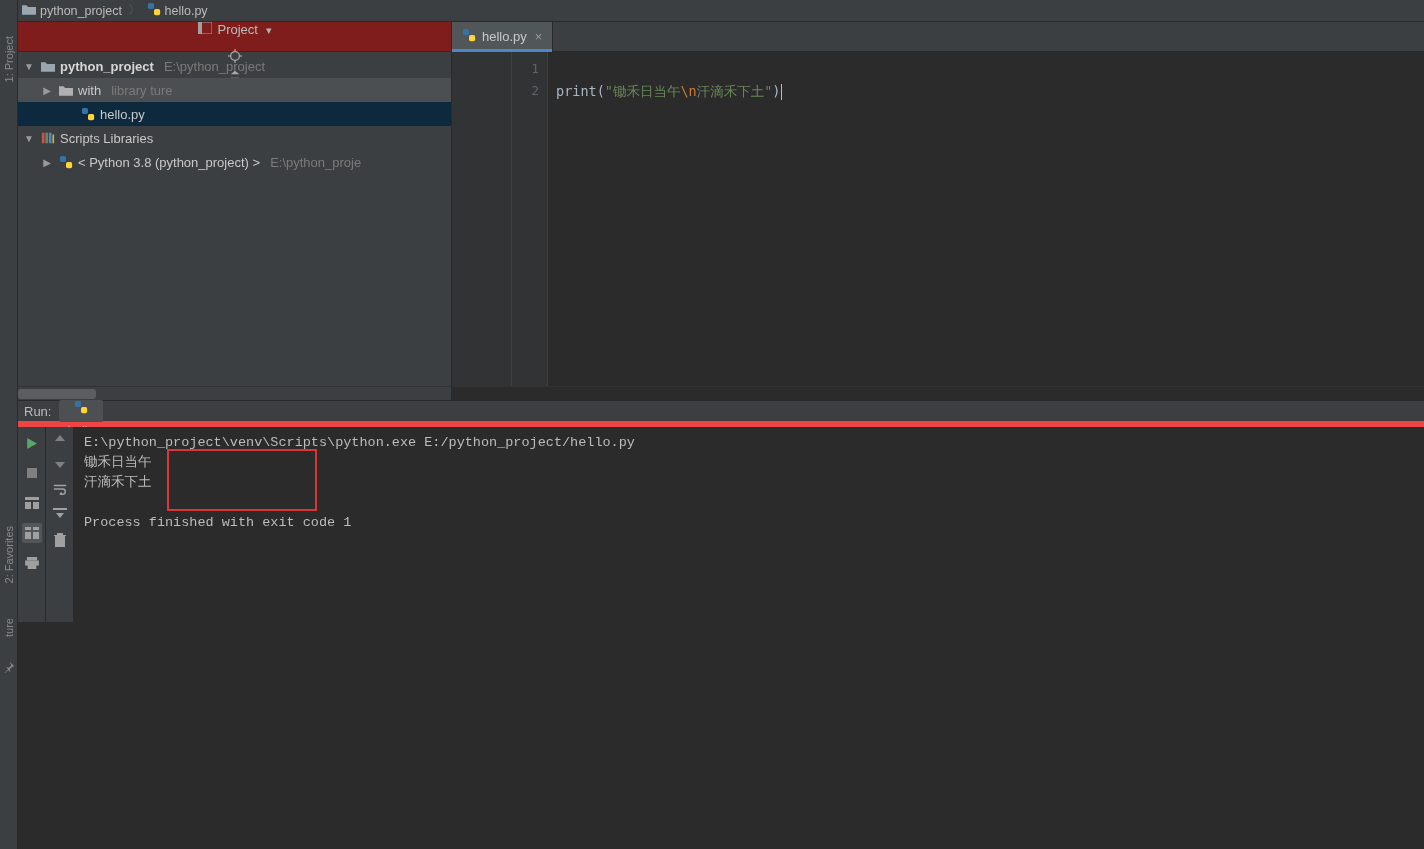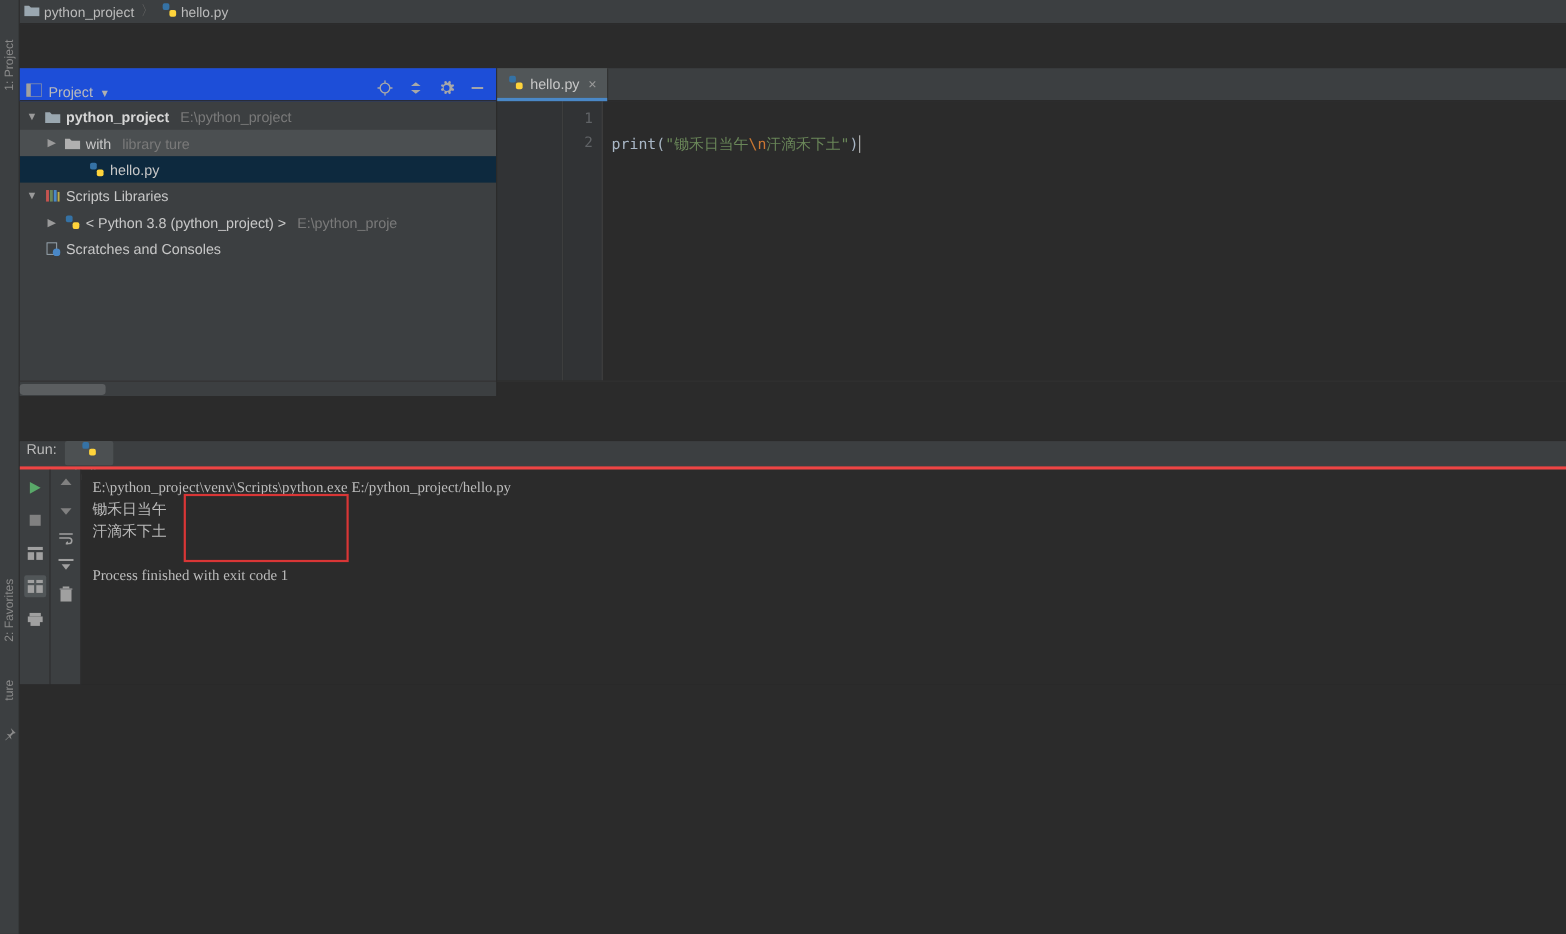--- a/index.html
+++ b/index.html
@@ -31,21 +31,20 @@
     white-space: nowrap;
   }
   .vgutter .pin { margin-bottom: 8px; }
   .vgutter svg { fill: #8a8a8a; }
 
   .main {
     flex: 1;
     display: flex;
     flex-direction: column;
     height: 622px;
-    gap: 40px;
   }
 
   
   .breadcrumbs {
     height: 22px;
     background: #3c3f41;
     display: flex;
     align-items: center;
     padding-left: 4px;
     gap: 6px;
@@ -63,26 +62,27 @@
   }
   .project-panel {
     width: 434px;
     background: #3c3f41;
     border-right: 1px solid #2a2a2a;
     display: flex;
     flex-direction: column;
   }
   .project-header {
     height: 30px;
-    background: #1d4ed8;
+    background: #7f1d1d;
     border-bottom: 1px solid #2a2a2a;
     display: flex;
-    align-items: flex-end;
+    align-items: center;
     padding: 0 6px;
     gap: 6px;
+    flex-direction: column;
   }
   .project-header .title { display:flex; align-items:center; gap:6px; }
   .project-header .spacer { flex: 1; }
   .project-header .iconbtn {
     width: 22px; height: 22px; display:flex; align-items:center; justify-content:center;
     cursor: pointer; color:#aaa;
   }
   .project-header .chev { margin-left:2px; }
 
   .tree {
@@ -193,23 +193,23 @@
   .run-panel {
     height: 222px;
     background:#2b2b2b;
     border-top: 1px solid #2a2a2a;
     display:flex;
     flex-direction:column;
   }
   .run-header {
     height: 26px;
     background:#3c3f41;
-    display:flex; align-items:flex-start;
+    display:flex; align-items:center;
     padding-left:6px; gap:8px;
-    border-bottom:3px solid #ef4444;
+    border-bottom:6px solid #ef4444;
     font-size:13px;
   }
   .run-header .runtab {
     display:flex; align-items:center; gap:6px;
     background:#4c5052;
     height:22px;
     padding: 0 8px;
     border-radius:2px;
     flex-direction:column;
   }
@@ -226,21 +226,21 @@
   .run-nav-col {
     width: 28px;
     background:#3c3f41;
     border-right:1px solid #2a2a2a;
     display:flex; flex-direction:column; align-items:center;
     padding-top:6px; gap:10px;
   }
   .run-console {
     flex:1;
     padding: 6px 10px;
-    font-family:Liberation Serif, serif;
+    font-family:Liberation Mono, monospace;
     font-size:13.5px;
     line-height: 20px;
     background:#2b2b2b;
     color:#bcbcbc;
     position:relative;
     white-space:pre;
   }
   .red-box {
     position:absolute;
     border: 2px solid #d93636;
@@ -382,30 +382,20 @@
           <span class="arrow">▶</span>
           <span class="icon py-icon">
               <svg viewBox="0 0 16 16">
                 <rect x="1" y="1" width="7" height="7" rx="2" fill="#3572A5"></rect>
                 <rect x="8" y="8" width="7" height="7" rx="2" fill="#FFD43B"></rect>
               </svg>
             </span>
           <span class="label">&lt; Python 3.8 (python_project) &gt;</span>
           <span class="hint">E:\python_proje</span>
         </div>
-        <div class="node">
-          <span class="arrow blank">▶</span>
-          <span class="icon">
-              <svg width="14" height="14" viewBox="0 0 16 16">
-                <rect x="2" y="2" width="10" height="12" fill="none" stroke="#9aa7b0"></rect>
-                <circle cx="12" cy="12" r="4" fill="#4a88c7"></circle>
-              </svg>
-            </span>
-          <span class="label">Scratches and Consoles</span>
-        </div>
       </div>
       <div class="project-hscroll">
         <div class="thumb"></div>
       </div>
     </div>
 
     <div class="editor">
       <div class="tabs">
         <div class="tab active">
           <span class="py-icon"><svg width="14" height="14" viewBox="0 0 16 16">

